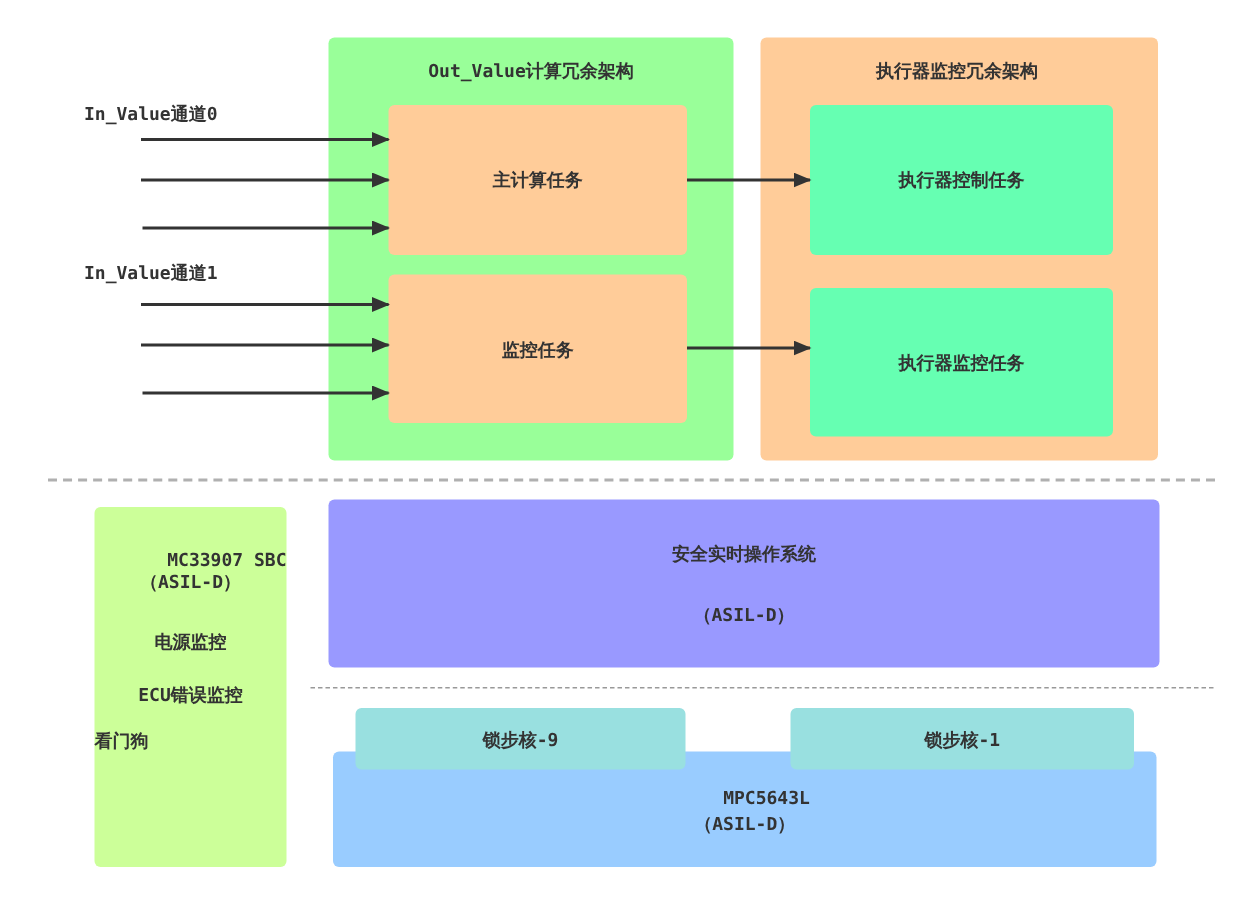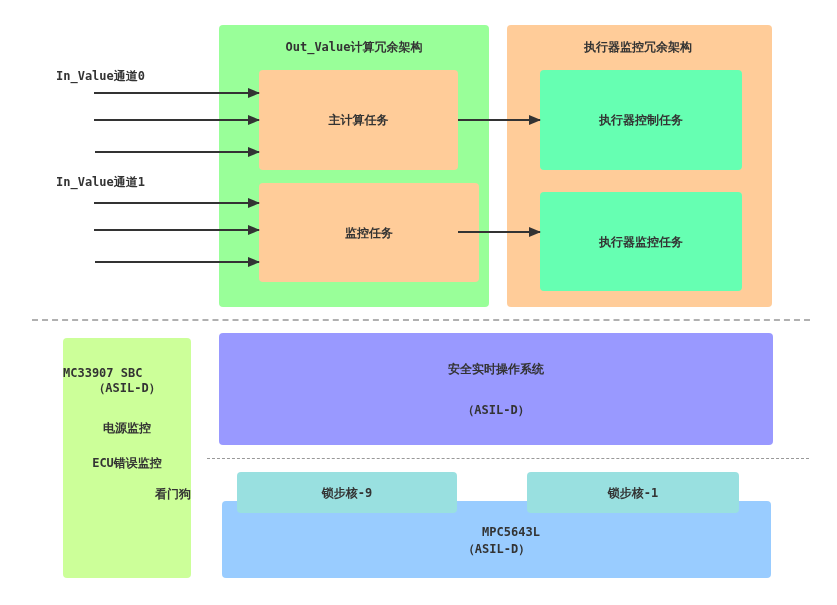--- a/index.html
+++ b/index.html
@@ -17,21 +17,21 @@
 </head>
 <body>
 
 <div class="box" style="left:219px; top:25px; width:270px; height:282px; background:#99FF99;">
 </div>
 <div class="label" style="left:219px; top:40px; width:270px; text-align:center;">Out_Value计算冗余架构</div>
 
 <div class="box center" style="left:259px; top:70px; width:199px; height:100px; background:#FFCC99;">
   <span class="label">主计算任务</span>
 </div>
-<div class="box center" style="left:259px; top:183px; width:220px; height:99px; background:#FFCC99;">
+<div class="box center" style="left:259px; top:183px; width:199px; height:99px; background:#FFCC99;">
   <span class="label">监控任务</span>
 </div>
 
 <div class="box" style="left:507px; top:25px; width:265px; height:282px; background:#FFCC99;">
 </div>
 <div class="label" style="left:507px; top:40px; width:262px; text-align:center;">执行器监控冗余架构</div>
 
 <div class="box center" style="left:540px; top:70px; width:202px; height:100px; background:#66FFB2;">
   <span class="label">执行器控制任务</span>
 </div>
@@ -55,36 +55,36 @@
   <line x1="94" y1="230" x2="259" y2="230" stroke="#333333" stroke-width="2" marker-end="url(#ah)"></line>
   <line x1="95" y1="262" x2="259" y2="262" stroke="#333333" stroke-width="2" marker-end="url(#ah)"></line>
   <line x1="458" y1="120" x2="540" y2="120" stroke="#333333" stroke-width="2" marker-end="url(#ah)"></line>
   <line x1="458" y1="232" x2="540" y2="232" stroke="#333333" stroke-width="2" marker-end="url(#ah)"></line>
 </svg>
 
 <div class="dash" style="left:32px; top:319px; width:778px;"></div>
 
 <div class="box" style="left:63px; top:338px; width:128px; height:240px; background:#CCFF99;">
 </div>
-<div class="label" style="left:63px; top:366px; width:128px; text-align:left;">MC33907 SBC</div>
+<div class="label" style="left:63px; top:366px; width:128px; text-align:right;">MC33907 SBC</div>
 <div class="label" style="left:63px; top:381px; width:128px; text-align:center;">（ASIL-D）</div>
 <div class="label" style="left:63px; top:421px; width:128px; text-align:center;">电源监控</div>
 <div class="label" style="left:63px; top:456px; width:128px; text-align:center;">ECU错误监控</div>
-<div class="label" style="left:63px; top:487px; width:128px; text-align:right;">看门狗</div>
+<div class="label" style="left:63px; top:487px; width:128px; text-align:left;">看门狗</div>
 
 <div class="box center" style="left:219px; top:333px; width:554px; height:112px; background:#9999FF;gap:25px;">
   <span class="label">安全实时操作系统</span>
   <span class="label" style="margin-top:2px;">（ASIL-D）</span>
 </div>
 
 <div class="dash dash2" style="left:207px; top:458px; width:602px;"></div>
 
 <div class="box" style="left:222px; top:501px; width:549px; height:77px; background:#99CCFF;">
 </div>
 <div class="label" style="left:222px; top:525px; width:578px; text-align:center;">MPC5643L</div>
 <div class="label" style="left:222px; top:542px; width:549px; text-align:center;">（ASIL-D）</div>
 
 <div class="box center" style="left:237px; top:472px; width:220px; height:41px; background:#99E0E0;">
   <span class="label">锁步核-9</span>
 </div>
-<div class="box center" style="left:527px; top:472px; width:212px; height:41px; background:#99E0E0;">
+<div class="box center" style="left:527px; top:472px; width:229px; height:41px; background:#99E0E0;">
   <span class="label">锁步核-1</span>
 </div>
 
 </body></html>

